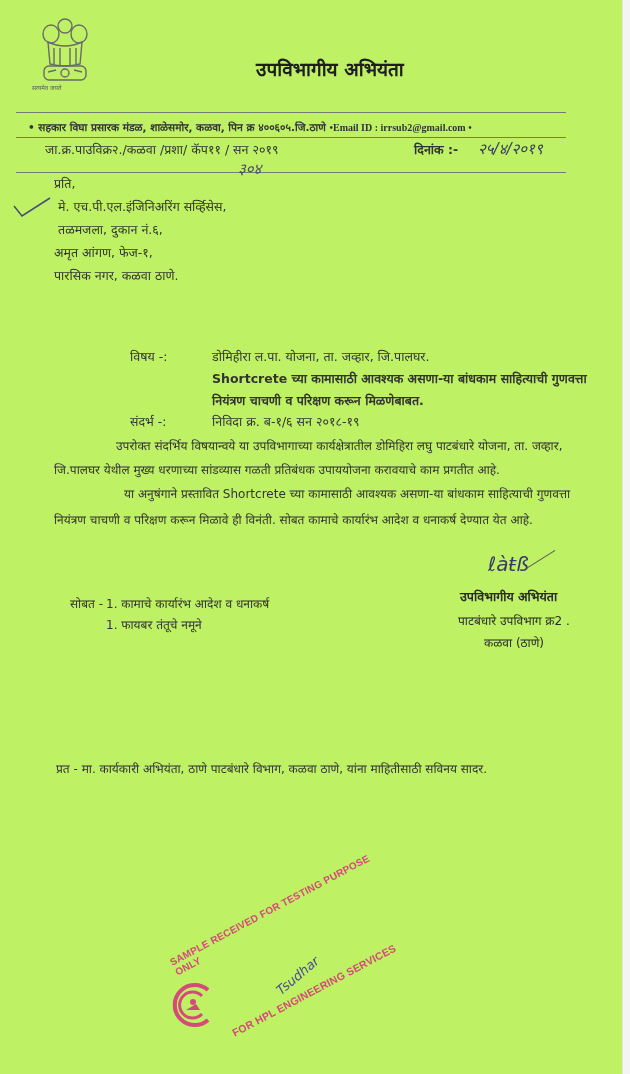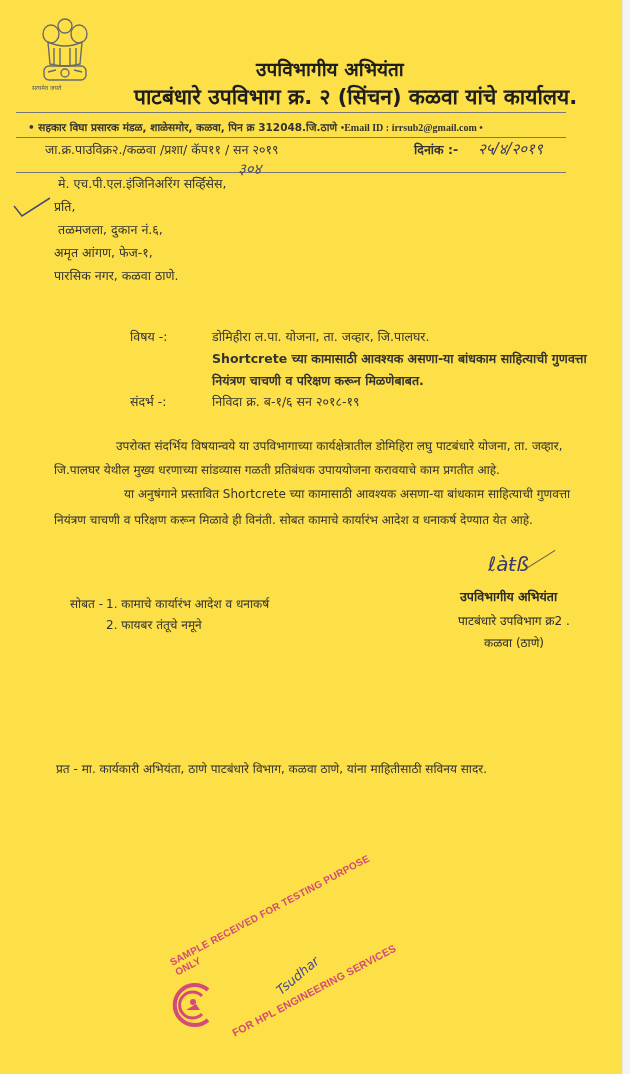--- a/index.html
+++ b/index.html
@@ -1,20 +1,20 @@
 <!DOCTYPE html>
 <html><head>
 <meta charset="utf-8">
 <style>
   html, body { margin:0; padding:0; }
   body {
     width:630px; height:1074px; background:#ffffff; position:relative; overflow:hidden;
     font-family:"DejaVu Sans", sans-serif; color:#2a2a2a;
   }
-  .page { position:absolute; left:0; top:0; width:622px; height:1074px; background:#fde047; }
+  .page { position:absolute; left:0; top:0; width:622px; height:1074px; background:#bef264; }
   .right-edge { position:absolute; left:622px; top:0; width:8px; height:1074px; background:#f4f4f4; border-left:1px solid #e4e4e4; }
   .abs { position:absolute; white-space:nowrap; }
 
   .emblem { position:absolute; left:34px; top:12px; width:62px; height:82px; }
   .emblem-motto { position:absolute; left:32px; top:84px; font-size:6px; color:#555; }
 
   .title1 { left:256px; top:56px; font-size:19px; font-weight:bold; color:#1e1e1e; }
   .title2 { left:134px; top:82px; font-size:21px; font-weight:bold; color:#1e1e1e; }
 
   .rule { position:absolute; height:1px; background:#777; }
@@ -23,21 +23,21 @@
   .addr .email { font-family:"Liberation Serif", serif; font-size:10px; }
 
   .refno { left:24px; top:141px; font-size:12.5px; color:#333;margin-left:21px; }
   .date-label { left:414px; top:141px; font-size:12.5px; color:#333;font-weight:bold; }
   .date-hand { left:478px; top:138px; font-size:15px; color:#3a3a5a; font-style:italic; }
   .outward-no { left:238px; top:158px; font-size:15px; color:#4a4a6a; font-style:italic; }
 
   .addr-block { left:54px; top:172px; font-size:12.5px; line-height:23px; color:#333; }
   .tick { position:absolute; left:12px; top:196px; width:40px; height:22px; }
 
-  .subj { font-size:12.5px; color:#333; }
+  .subj { font-size:12.5px; color:#333;margin-top:20px; }
   .subj-label { left:130px; top:328px; }
   .subj-l1 { left:212px; top:328px; }
   .subj-l2 { left:212px; top:350px; font-weight:bold; }
   .subj-l3 { left:212px; top:372px; font-weight:bold; }
   .ref-label { left:130px; top:393px; }
   .ref-text { left:212px; top:393px; }
 
   .body-text { font-size:12px; color:#333; }
   .p1a { left:116px; top:437px; }
   .p1b { left:54px; top:461px; }
@@ -75,41 +75,40 @@
       <path d="M14 30 Q31 38 48 30 L46 52 Q31 56 16 52 Z"></path>
       <path d="M20 36 L20 52 M26 36 L26 54 M36 36 L36 54 M42 36 L42 52"></path>
       <rect x="10" y="54" width="42" height="14" rx="5"></rect>
       <circle cx="31" cy="61" r="4"></circle>
       <path d="M14 60 L22 58 M40 58 L48 60"></path>
     </g>
   </svg>
   <div class="abs emblem-motto">सत्यमेव जयते</div>
 
   <div class="abs title1">उपविभागीय अभियंता</div>
-  <div class="abs title2">पाटबंधारे उपविभाग क्र. २ (सिंचन) कळवा यांचे कार्यालय.</div>
 
   <div class="rule" style="left:16px; top:112px; width:550px;"></div>
   <div class="abs addr">
-    <span>• सहकार विघा प्रसारक मंडळ, शाळेसमोर, कळवा, पिन क्र 312048.जि.ठाणे</span>
+    <span>• सहकार विघा प्रसारक मंडळ, शाळेसमोर, कळवा, पिन क्र ४००६०५.जि.ठाणे</span>
     <span class="email">•Email ID : irrsub2@gmail.com •</span>
   </div>
   <div class="rule" style="left:16px; top:137px; width:550px;"></div>
 
   <div class="abs refno">जा.क्र.पाउविक्र२./कळवा /प्रशा/ कॅप११ / सन २०१९</div>
   <div class="abs date-label">दिनांक :-</div>
   <div class="abs date-hand">२५/४/२०१९</div>
   <div class="rule" style="left:16px; top:172px; width:550px;"></div>
   <div class="abs outward-no">३०४</div>
 
   <svg class="tick" viewBox="0 0 40 22">
     <path d="M2 10 L10 20 L38 2" fill="none" stroke="#4a4a7a" stroke-width="1.5"></path>
   </svg>
   <div class="abs addr-block">
+    <div>प्रति,</div>
     <div style="padding-left:4px">मे. एच.पी.एल.इंजिनिअरिंग सर्व्हिसेस,</div>
-    <div>प्रति,</div>
     <div style="padding-left:4px">तळमजला, दुकान नं.६,</div>
     <div style="padding-left:0px">अमृत आंगण, फेज-१,</div>
     <div style="padding-left:0px">पारसिक नगर, कळवा ठाणे.</div>
   </div>
 
   <div class="abs subj subj-label">विषय -:</div>
   <div class="abs subj subj-l1">डोमिहीरा ल.पा. योजना, ता. जव्हार, जि.पालघर.</div>
   <div class="abs subj subj-l2">Shortcrete च्या कामासाठी आवश्यक असणा-या बांधकाम साहित्याची गुणवत्ता</div>
   <div class="abs subj subj-l3">नियंत्रण चाचणी व परिक्षण करून मिळणेबाबत.</div>
   <div class="abs subj ref-label">संदर्भ -:</div>
@@ -121,21 +120,21 @@
   <div class="abs body-text p2b">नियंत्रण चाचणी व परिक्षण करून  मिळावे ही विनंती. सोबत कामाचे कार्यारंभ आदेश व धनाकर्ष देण्यात येत आहे.</div>
 
   <div class="abs sig-scrawl">ℓàŧß</div>
   <div class="sig-line"></div>
   <div class="abs sig1">उपविभागीय अभियंता</div>
   <div class="abs sig2">पाटबंधारे उपविभाग क्र2 .</div>
   <div class="abs sig3">कळवा (ठाणे)</div>
 
   <div class="abs encl-label">सोबत -</div>
   <div class="abs encl1">1. कामाचे कार्यारंभ आदेश व धनाकर्ष</div>
-  <div class="abs encl2">2. फायबर तंतूचे नमूने</div>
+  <div class="abs encl2">1. फायबर तंतूचे नमूने</div>
 
   <div class="abs copy">प्रत - मा. कार्यकारी अभियंता, ठाणे पाटबंधारे विभाग, कळवा ठाणे, यांना माहितीसाठी सविनय सादर.</div>
 
   <div class="stamp">
     <div class="stamp-l1">SAMPLE RECEIVED FOR TESTING PURPOSE ONLY</div>
     <svg class="stamp-logo" viewBox="0 0 50 50">
       <path d="M42 10 A20 20 0 1 0 42 40" fill="none" stroke="#d44a78" stroke-width="4"></path>
       <path d="M36 16 A13 13 0 1 0 36 34" fill="none" stroke="#d44a78" stroke-width="3"></path>
       <circle cx="27" cy="22" r="3" fill="#d44a78"></circle>
       <path d="M20 30 L34 30 L30 24 Z" fill="#d44a78"></path>

